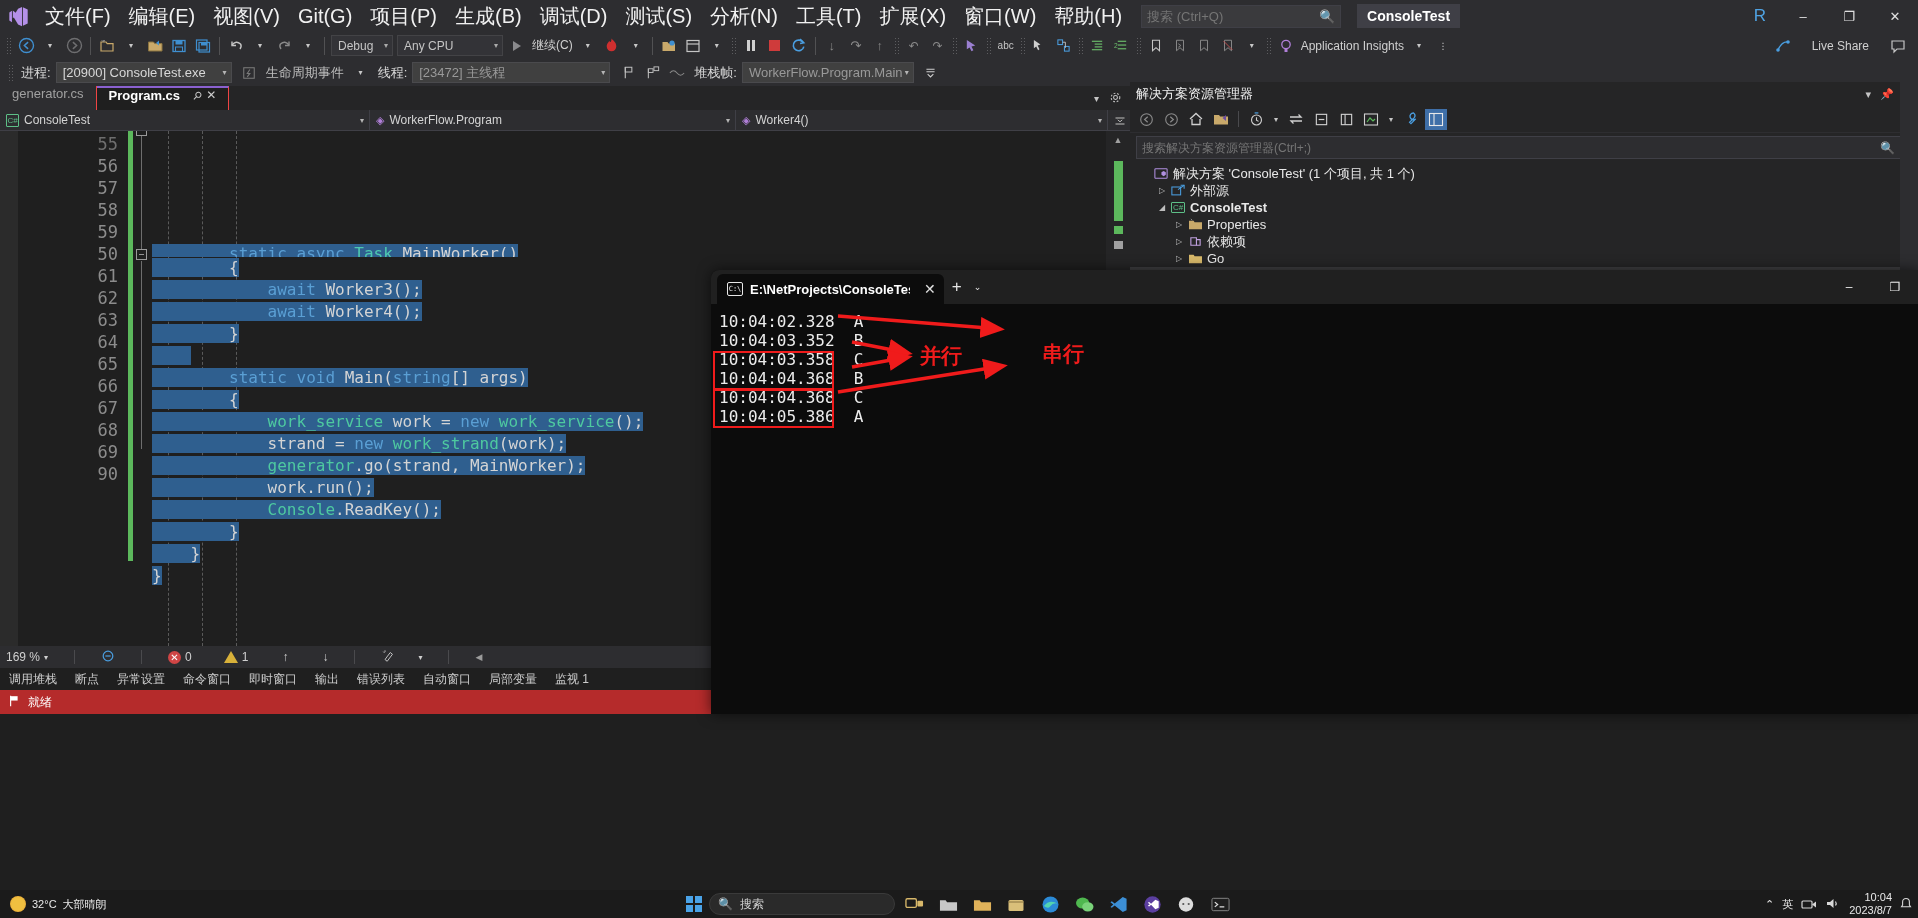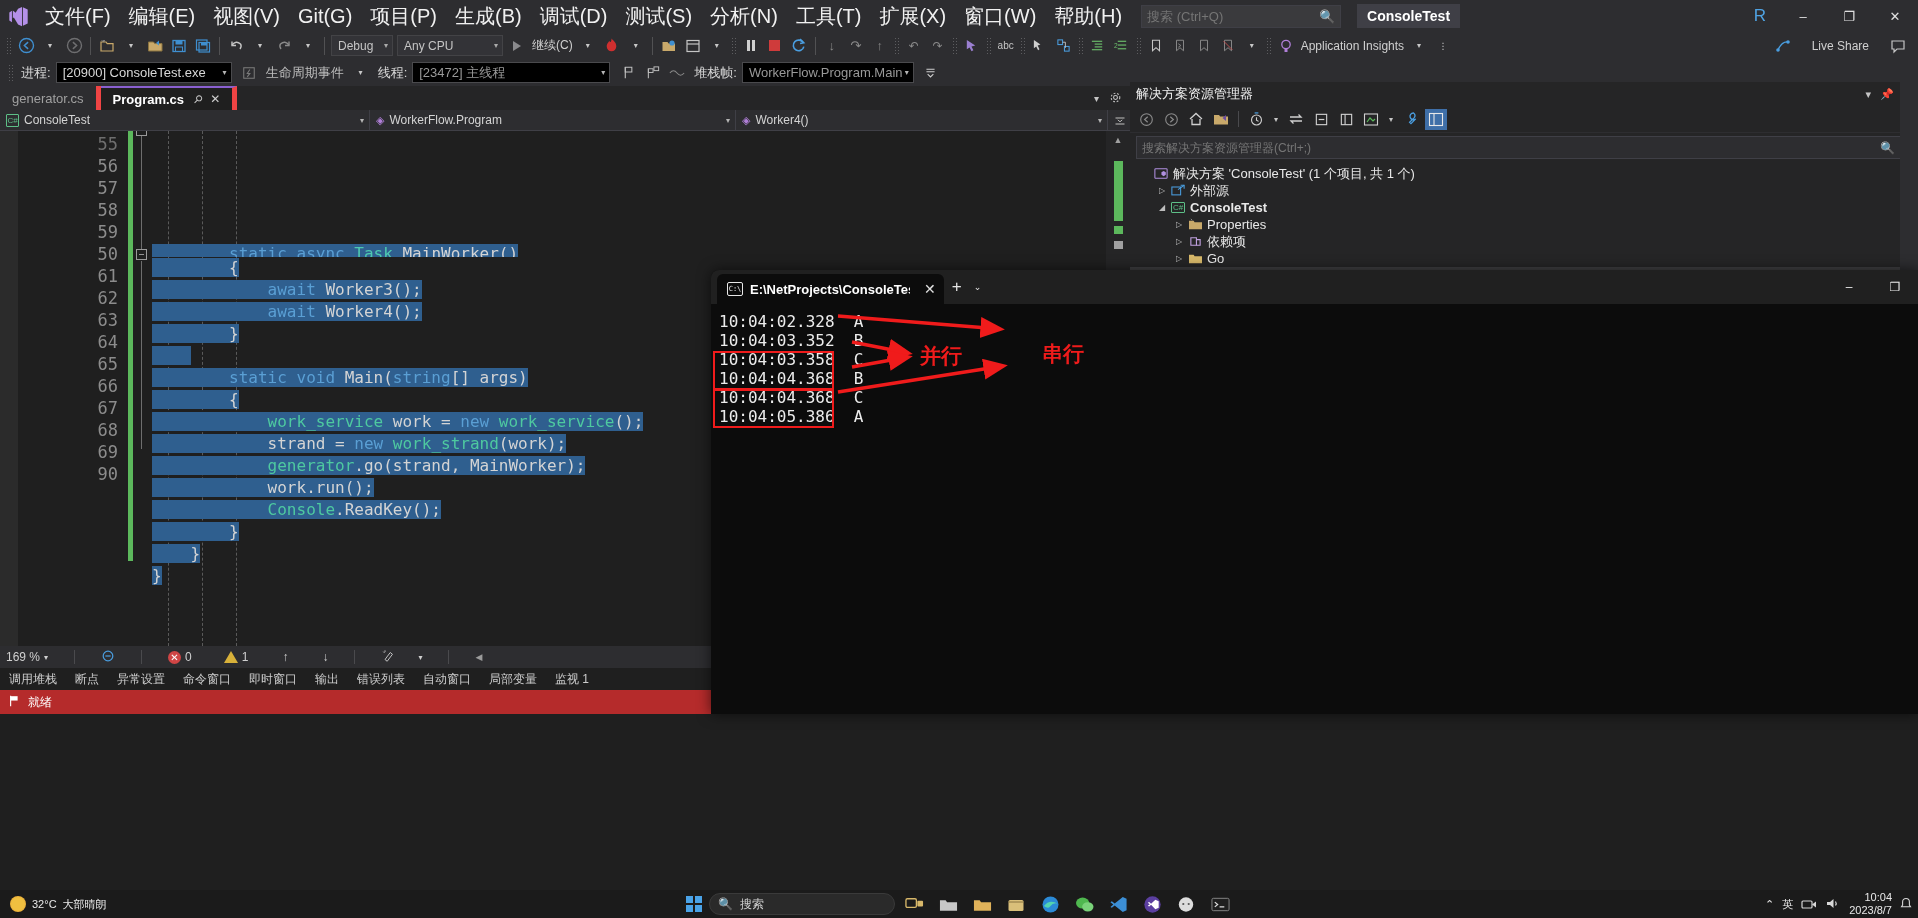--- a/index.html
+++ b/index.html
@@ -80,35 +80,35 @@
   .pause-ic i { width: 3px; height: 11px; background: #d0d0d0; display: block; }
   .stop-ic { width: 11px; height: 11px; background: #cf3b3b; }
 
   
   .toolbar2 {
     position: absolute; left: 0; top: 59px; width: 1918px; height: 27px;
     background: #2d2d30; display: flex; align-items: center; padding-left: 6px;
   }
   .lbl2 { color: #d6d6d6; font-size: 13px; padding: 0 5px; white-space: nowrap; }
   .combo2 {
-    height: 21px; background: #000000; border: 1px solid #4a4a4d;
+    height: 21px; background: #404040; border: 1px solid #4a4a4d;
     display: flex; align-items: center; padding: 0 16px 0 6px;
     color: #d8d8d8; font-size: 13px; position: relative; white-space: nowrap;
   }
   .combo2.dim { color: #999999; }
   .combo2 .cv { position: absolute; right: 4px; font-size: 8px; color: #b5b5b5; }
 
   
   .tabstrip {
     position: absolute; left: 0; top: 86px; width: 1130px; height: 24px;
     background: #252526; display: flex; align-items: flex-end;
   }
   .tab {
-    height: 24px; display: flex; align-items: center; padding: 0 12px;
-    font-size: 13px; color: #a0a0a0; background: #2d2d30; border-right: 5px solid #ef4444;
+    height: 24px; display: flex; padding: 0 12px;
+    font-size: 13px; color: #a0a0a0; background: #2d2d30; border-right: 1px solid #ef4444;
   }
   .tab.active {
     background: #1f1f1f; color: #ffffff; font-weight: bold;
     border-top: 2px solid #8a60d0; padding-top: 0;
   }
   .tab .pin { margin-left: 10px; font-size: 11px; color: #c7c7c7; transform: rotate(45deg); }
   .tab .x { margin-left: 8px; font-size: 12px; color: #cfcfcf; }
   .tabstrip-right {
     position: absolute; right: 0; top: 0; height: 24px; display: flex; align-items: center;
     color: #c5c5c5; font-size: 10px; gap: 10px; padding-right: 8px;

